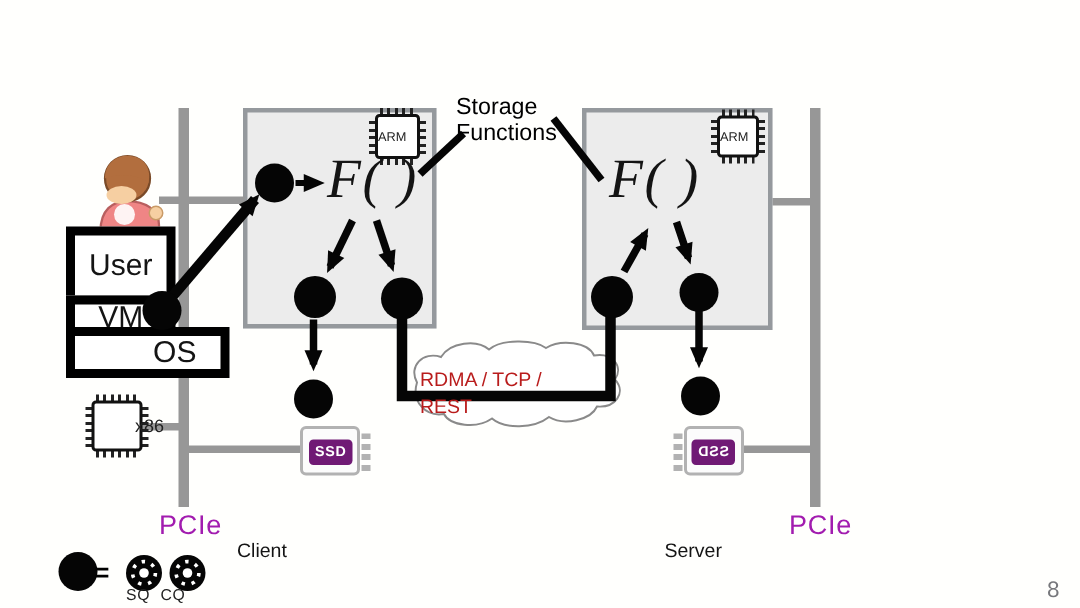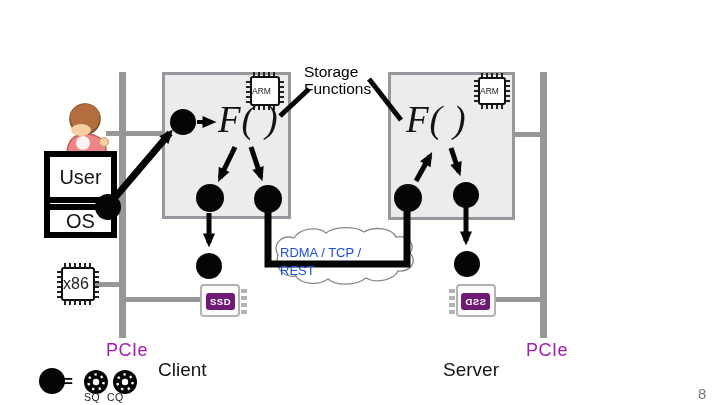--- a/index.html
+++ b/index.html
@@ -36,23 +36,23 @@
   .ssd .die{position:absolute;left:6px;top:9px;width:29px;height:17px;background:#701a75;
         border-radius:3px;color:#fff;font-size:9.5px;font-weight:bold;letter-spacing:.5px;
         display:flex;align-items:center;justify-content:center;}
   .ssd .notches{position:absolute;left:41px;top:5px;width:6px;height:25px;
         background:repeating-linear-gradient(180deg,#b2b2b2 0 4px,transparent 4px 7px);}
   .mirrored{transform:scaleX(-1);}
 
   .f-label{position:absolute;font-family:"Liberation Serif",serif;font-style:italic;
         font-size:37px;color:#141414;letter-spacing:1px;white-space:nowrap;}
   .annot{position:absolute;font-size:15.5px;line-height:17px;color:#000;white-space:nowrap;}
-  .cloud-text{position:absolute;font-size:13px;color:#1d4ed8;white-space:nowrap;}
+  .cloud-text{position:absolute;font-size:13px;color:#b91c1c;white-space:nowrap;}
   .pcie{position:absolute;font-size:18px;letter-spacing:.5px;color:#a21caf;}
-  .side-label{position:absolute;font-size:19px;color:#141414;}
+  .side-label{position:absolute;font-size:13px;color:#141414;}
   .legend-eq{position:absolute;font-size:17px;font-weight:bold;color:#000;}
   .legend-sub{position:absolute;font-size:10.5px;color:#222;letter-spacing:.5px;}
   .page-num{position:absolute;font-size:15px;color:#77787c;}
   svg{display:block;}
 </style>
 </head>
 <body>
 
 <div class="gline" style="left:119px;top:72px;width:7px;height:266px;"></div>
 <div class="gline" style="left:540px;top:72px;width:7px;height:266px;"></div>
@@ -75,21 +75,21 @@
 </svg>
 
 <div class="gline" style="left:106px;top:131px;width:57px;height:5px;"></div>
 
 <div class="stack-box" style="left:44px;top:151px;width:61px;height:40px;">
   <span>User</span>
 </div>
 <div class="stack-box" style="left:44px;top:197px;width:61px;height:19px;text-align:center;">
   <span>VM</span>
 </div>
-<div class="stack-box" style="left:44px;top:204px;width:61px;height:22px;">
+<div class="stack-box" style="left:44px;top:218px;width:61px;height:22px;padding-left:36px;">
   <span>OS</span>
 </div>
 
 <div class="chip" style="left:246px;top:72px;width:38px;height:38px;">
   <div class="pins-top"></div>
     <div class="pins-bottom"></div>
     <div class="pins-left"></div>
     <div class="pins-right"></div>
   <div class="body" style="font-size:8.5px;">
       <span>ARM</span>
@@ -102,21 +102,21 @@
     <div class="pins-right"></div>
   <div class="body" style="font-size:8.5px;">
       <span>ARM</span>
     </div>
 </div>
 <div class="chip" style="left:57px;top:263px;width:42px;height:42px;">
   <div class="pins-top"></div>
     <div class="pins-bottom"></div>
     <div class="pins-left"></div>
     <div class="pins-right"></div>
-  <div class="body" style="font-size:16px;">
+  <div class="body" style="font-size:12px;padding-left:27px;">
       <span>x86</span>
     </div>
 </div>
 
 <div class="ssd" style="left:200px;top:284px;">
   <div class="case"></div>
   <div class="die">
       <span>SSD</span>
     </div>
   <div class="notches"></div>

